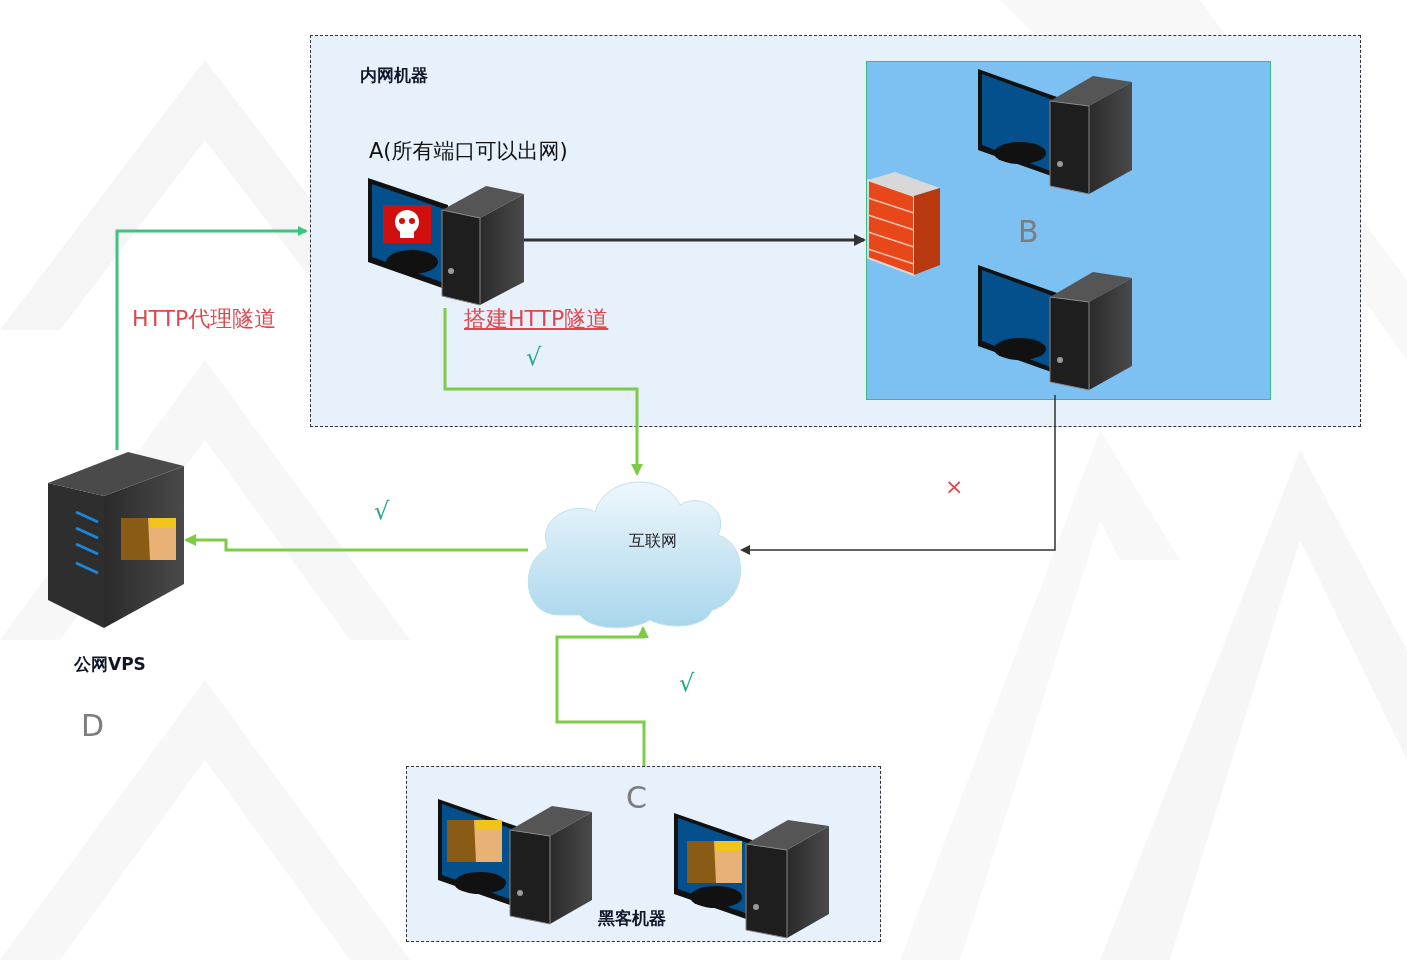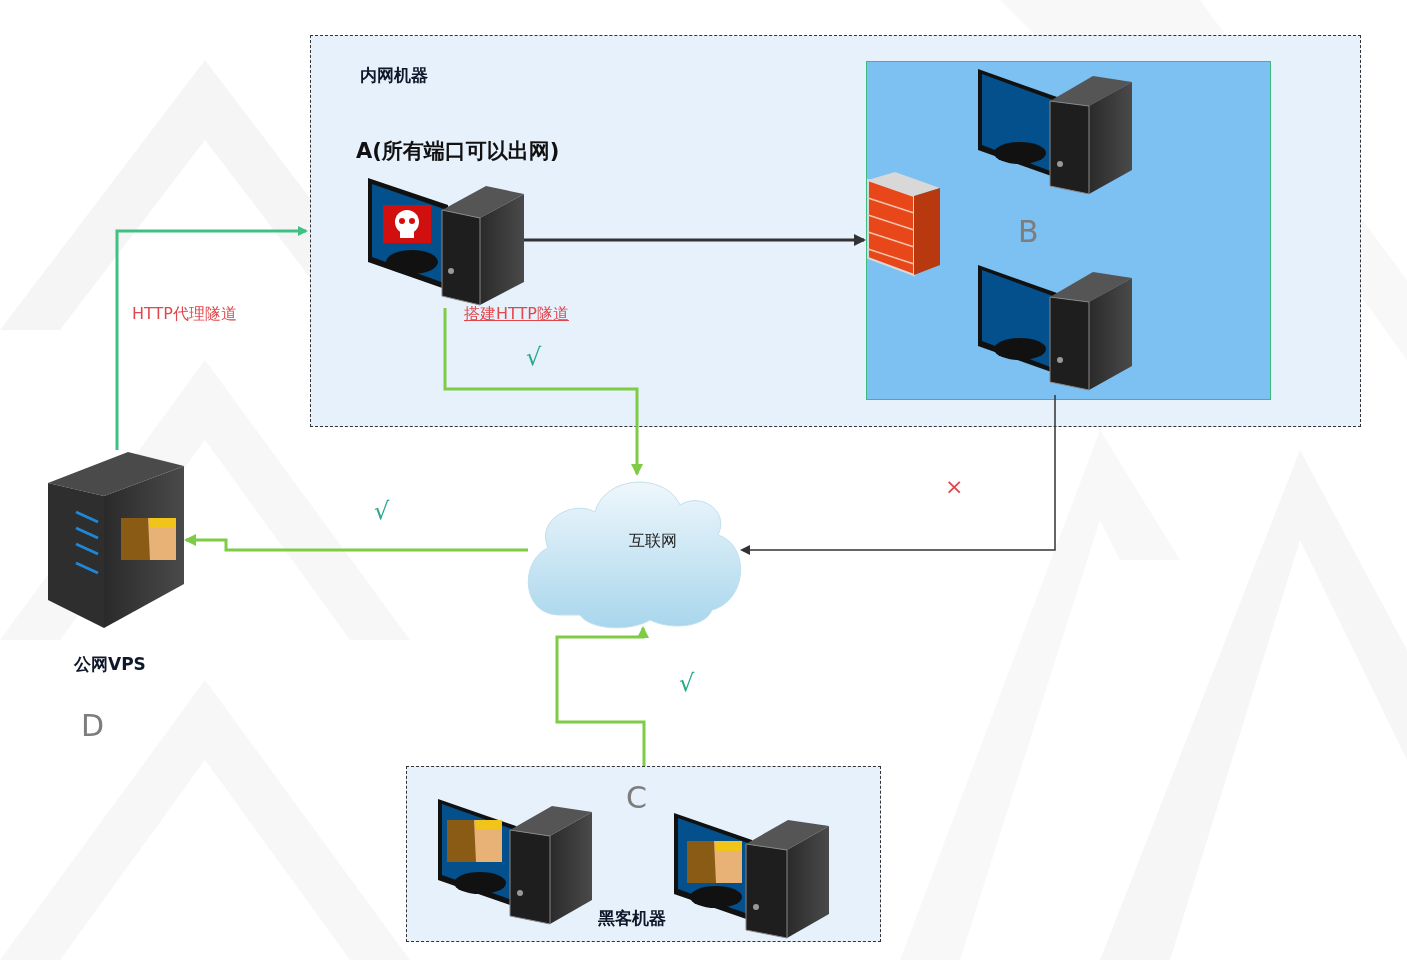--- a/index.html
+++ b/index.html
@@ -4,42 +4,42 @@
 <style>
   html, body { margin:0; padding:0; }
   body { width:1407px; height:965px; position:relative; overflow:hidden; background:#ffffff; font-family:"DejaVu Sans","Liberation Sans",sans-serif; }
   .abs { position:absolute; }
   .bgdeco { position:absolute; left:0; top:0; }
   .zone-inner { position:absolute; left:310px; top:35px; width:1051px; height:392px; background:#e6f1fc; border:1px dashed #333; box-sizing:border-box; }
   .zone-b { position:absolute; left:866px; top:61px; width:405px; height:339px; background:#7cc1f1; border:1px solid #3dbb7f; box-sizing:border-box; }
   .zone-hack { position:absolute; left:406px; top:766px; width:475px; height:176px; background:#e6f1fc; border:1px dashed #333; box-sizing:border-box; }
   .lbl-bold { font-weight:bold; font-size:17px; color:#0f172a; }
   .lbl-a { font-size:21px; color:#111; }
-  .lbl-red { font-size:16px; color:#e0474c; }
+  .lbl-red { font-size:22px; color:#e0474c; }
   .lbl-letter { font-size:30px; color:#7d7d7d; }
   .mark-check { font-size:24px; color:#2aa98a; }
   .mark-x { font-size:22px; color:#e0474c; }
   .cloud-label { font-size:16px; color:#222; }
   svg.overlay { position:absolute; left:0; top:0; }
 </style>
 </head>
 <body>
 
 <svg class="bgdeco" width="1407" height="965">
   <polygon points="0,330 205,60 410,330 350,330 205,140 60,330" fill="#f5f5f5"></polygon>
   <polygon points="0,640 205,360 410,640 350,640 205,440 60,640" fill="#f7f7f7"></polygon>
   <polygon points="0,960 205,680 410,960 350,960 205,760 60,960" fill="#f7f7f7"></polygon>
   <polygon points="1100,960 1300,450 1407,650 1407,760 1300,540 1170,960" fill="#f6f6f6"></polygon>
   <polygon points="900,960 1100,430 1180,560 1120,560 1100,520 960,960" fill="#f8f8f8"></polygon>
   <polygon points="1000,0 1200,0 1407,280 1407,360 1190,60 1060,60" fill="#f8f8f8"></polygon>
 </svg>
 
 <div class="zone-inner"></div>
 <div class="abs lbl-bold" style="left:360px;top:64px;">内网机器</div>
-<div class="abs lbl-a" style="left:356px;top:137px;font-weight:bold;">A(所有端口可以出网)</div>
+<div class="abs lbl-a" style="left:369px;top:137px;">A(所有端口可以出网)</div>
 
 <div class="zone-b"></div>
 <div class="abs lbl-letter" style="left:1018px;top:214px;">B</div>
 
 <div class="zone-hack"></div>
 <div class="abs lbl-letter" style="left:626px;top:780px;">C</div>
 <div class="abs lbl-bold" style="left:598px;top:907px;">黑客机器</div>
 
 <div class="abs lbl-bold" style="left:74px;top:653px;text-align:center;">公网VPS</div>
 <div class="abs lbl-letter" style="left:81px;top:708px;">D</div>

